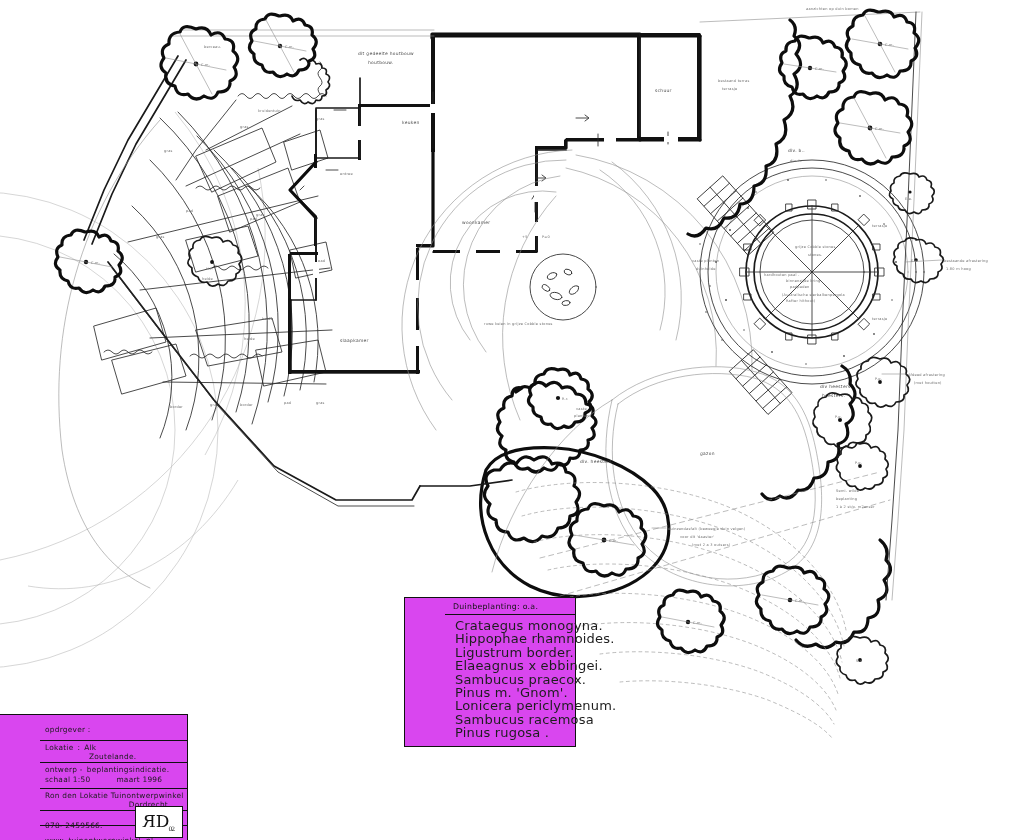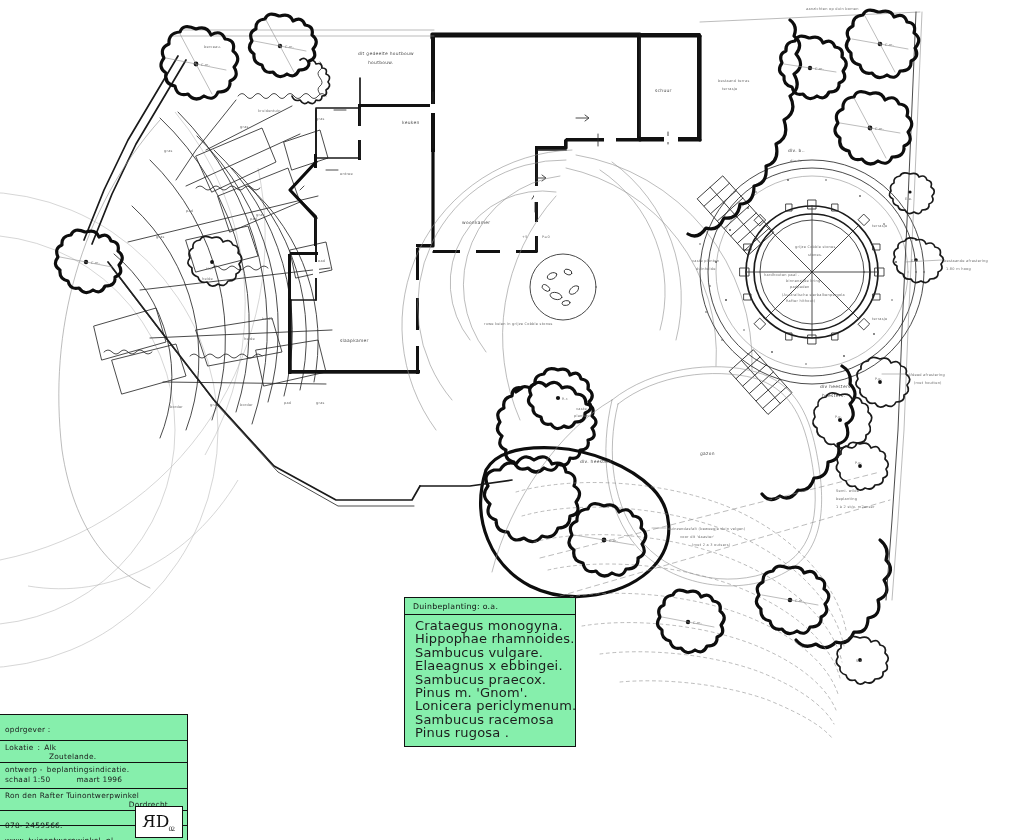--- a/index.html
+++ b/index.html
@@ -16,21 +16,21 @@
   .ink-faint{fill:none;stroke:#8f8f8f;stroke-width:0.6;stroke-linecap:round;stroke-linejoin:round;}
   .ink-vfaint{fill:none;stroke:#b4b4b4;stroke-width:0.55;}
   .dash{stroke-dasharray:5 4;}
   .dash-fine{stroke-dasharray:3 3.5;}
   .wall{fill:#111;stroke:none;}
   .white{fill:#ffffff;stroke:none;}
   .hw-s{font-size:4.4px;fill:#4a4a4a;letter-spacing:.3px;}
   .hw-xs{font-size:3.5px;fill:#6e6e6e;letter-spacing:.25px;}
 
   
-  .box{position:absolute;background:#86efac;border:1.6px solid #111;box-sizing:border-box;}
+  .box{position:absolute;background:#d946ef;border:1.6px solid #111;box-sizing:border-box;padding-left:40px;}
   #titleblock{left:0px;top:714px;width:188px;height:126px;border-left:none;border-bottom:none;}
   #titleblock .row{border-bottom:1px solid #111;box-sizing:border-box;padding:2px 5px;}
   #titleblock .row:last-child{border-bottom:none;}
   .tb-txt{font-family:"DejaVu Sans",sans-serif;font-size:7.4px;color:#1b1b1b;letter-spacing:.25px;white-space:nowrap;}
   .tb-txt.ind{padding-left:44px;}
   .tb-flex{display:flex;align-items:flex-start;gap:4px;}
   #stampbox{position:absolute;right:4px;bottom:2px;width:46px;height:30px;border:1.4px solid #111;background:#fff;
             display:flex;align-items:center;justify-content:center;}
   .stamp{font-size:17px;font-family:"DejaVu Serif",serif;color:#111;letter-spacing:-1px;}
   .stamp .mirror{display:inline-block;transform:scaleX(-1);}
@@ -556,21 +556,21 @@
   </g>
 </svg>
 
 <div class="box" id="plantbox">
   <div class="hdr">
     <div class="pl-hdr">Duinbeplanting: o.a.</div>
   </div>
   <div class="lst">
     <div class="pl">Crataegus monogyna.</div>
     <div class="pl">Hippophae rhamnoides.</div>
-    <div class="pl">Sambucus vulgare.</div>
+    <div class="pl">Ligustrum border.</div>
     <div class="pl">Elaeagnus x ebbingei.</div>
     <div class="pl">Sambucus praecox.</div>
     <div class="pl">Pinus m. 'Gnom'.</div>
     <div class="pl">Lonicera periclymenum.</div>
     <div class="pl">Sambucus racemosa</div>
     <div class="pl">Pinus rugosa .</div>
   </div>
 </div>
 
 <div id="titleblock" class="box">
@@ -590,21 +590,21 @@
     <div class="tb-flex">
       <span class="tb-txt">ontwerp -</span>
       <span class="tb-txt">beplantingsindicatie.</span>
     </div>
     <div class="tb-flex" style="margin-top:1px">
       <span class="tb-txt">schaal 1:50</span>
       <span class="tb-txt" style="margin-left:22px">maart 1996</span>
     </div>
   </div>
   <div class="row" style="height:22px">
-    <div class="tb-txt">Ron den Rafter Tuinontwerpwinkel</div>
+    <div class="tb-txt">Ron den Lokatie Tuinontwerpwinkel</div>
     <div class="tb-txt" style="text-align:right;padding-right:14px">Dordrecht</div>
   </div>
   <div class="row" style="height:15px">
     <span class="tb-txt">078- 2459566.</span>
   </div>
   <div class="row" style="height:15px">
     <span class="tb-txt">www. tuinontwerpwinkel. nl</span>
   </div>
   <div id="stampbox">
     <span class="stamp"><span class="mirror">R</span>D<sub>02</sub></span>

